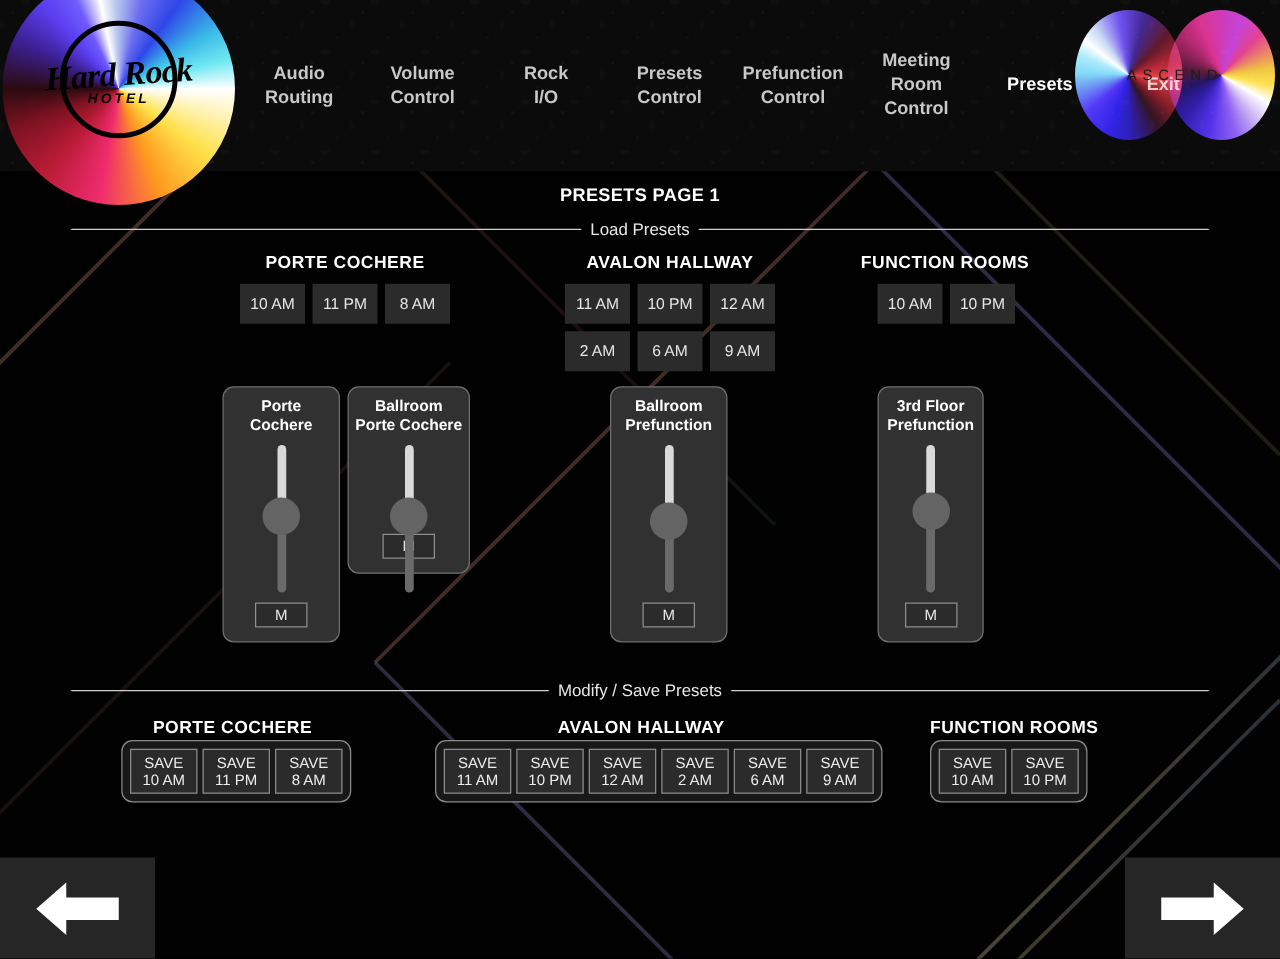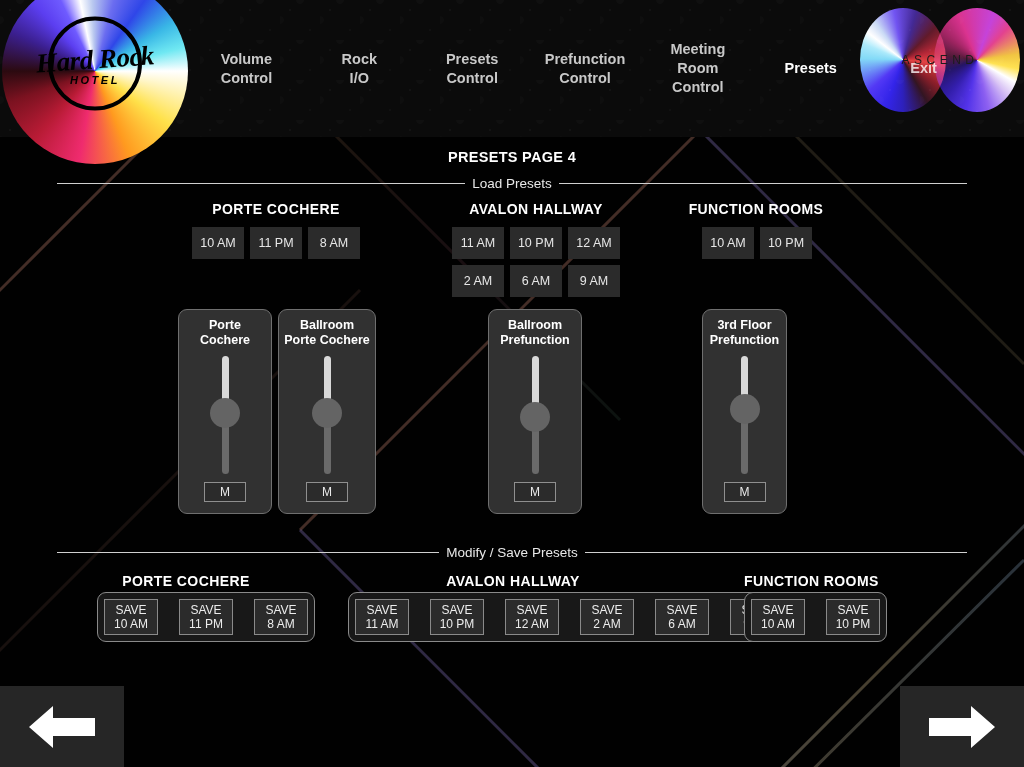--- a/index.html
+++ b/index.html
@@ -303,38 +303,38 @@
     color: #e9e9e9;
     font-size: 12px;
     display: flex;
     align-items: center;
     justify-content: center;
     cursor: pointer;
     font-family: "Liberation Sans", sans-serif;
   }
 
   #fader-1 { left: 178px; top: 172px; width: 94px; height: 205px; }
-  #fader-2 { left: 278px; top: 172px; width: 98px; height: 205px; }
+  #fader-2 { left: 278px; top: 172px; width: 98px; height: 150px; }
   #fader-3 { left: 488px; top: 172px; width: 94px; height: 205px; }
   #fader-4 { left: 702px; top: 172px; width: 85px; height: 205px; }
 
   
   .save-title {
     position: absolute;
     font-size: 14px;
     font-weight: bold;
     color: #ffffff;
     letter-spacing: 0.4px;
     text-align: center;
     white-space: nowrap;
   }
   .save-group {
     position: absolute;
     display: flex;
-    gap: 21px;
+    gap: 4px;
     padding: 6px;
     background: #181818;
     border: 1px solid #8a8a8a;
     border-radius: 9px;
   }
   .save-btn {
     width: 54px;
     height: 36px;
     background: #2b2b2b;
     border: 1px solid #8a8a8a;
@@ -415,20 +415,22 @@
 
     <div id="hr-logo">
       <div id="hr-logo-mark">
         <div id="hr-ring"></div>
         <div id="hr-name">Hard Rock</div>
         <div id="hr-sub">HOTEL</div>
       </div>
     </div>
 
     <div id="nav">
+      <div class="nav-item">Audio
+Routing</div>
       <div class="nav-item">Volume
 Control</div>
       <div class="nav-item">Rock
 I/O</div>
       <div class="nav-item">Presets
 Control</div>
       <div class="nav-item">Prefunction
 Control</div>
       <div class="nav-item">Meeting
 Room
@@ -439,21 +441,21 @@
 
     <div id="ascend-logo">
       <div class="ascend-blob" id="ascend-left"></div>
       <div class="ascend-blob" id="ascend-right"></div>
       <div id="ascend-word">ASCEND</div>
     </div>
   </div>
 
   <div id="main">
 
-    <div id="page-title">PRESETS PAGE 4</div>
+    <div id="page-title">PRESETS PAGE 1</div>
 
     <div class="rule" id="rule-load">
       <div class="line"></div>
       <div class="rule-label">Load Presets</div>
       <div class="line"></div>
     </div>
 
     <div class="group-title" id="grp-porte-title">PORTE COCHERE</div>
     <div class="preset-grid" id="grp-porte-grid">
       <button class="preset-btn">10 AM</button>

